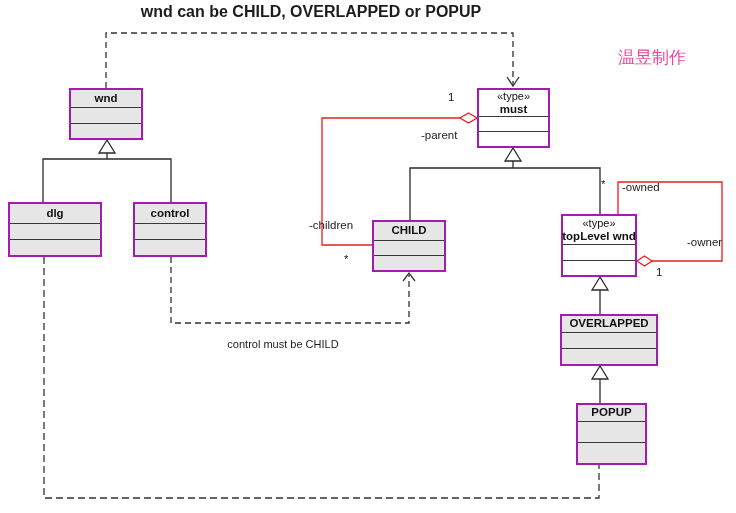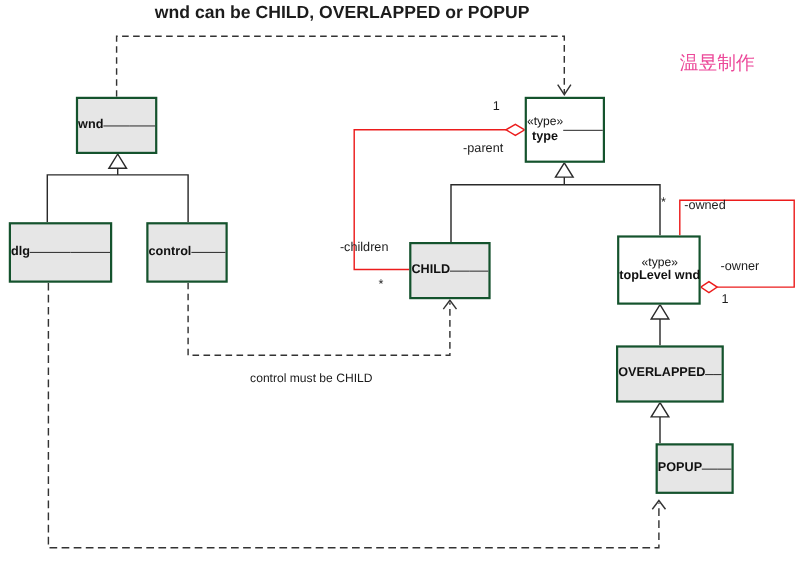--- a/index.html
+++ b/index.html
@@ -9,24 +9,23 @@
     position: relative;
     width: 736px;
     height: 513px;
     background: #ffffff;
     overflow: hidden;
   }
   svg.lines { position: absolute; left: 0; top: 0; width: 736px; height: 513px; }
   .uml-class {
     position: absolute;
     display: flex;
-    flex-direction: row;
-    border: 2px solid #14532d;
+    flex-direction: column;
+    border: 2px solid #a21caf;
     background: #e6e6e6;
-    align-items: center;
   }
   .uml-class.white { background: #ffffff; }
   .uml-class .title {
     flex: 0 0 auto;
     display: flex;
     flex-direction: column;
     align-items: center;
     justify-content: center;
     font-weight: bold;
     font-size: 11.5px;
@@ -133,54 +132,54 @@
 
   <div class="uml-class" style="left:372px; top:220px; width:74px; height:52px">
     <div class="title" style="height:18px">CHILD</div>
     <div class="comp"></div>
     <div class="comp"></div>
   </div>
 
   <div class="uml-class white" style="left:477px; top:88px; width:73px; height:60px">
     <div class="title" style="height:26px">
       <span class="stereo">«type»</span>
-      <span>type</span>
+      <span>must</span>
     </div>
     <div class="comp"></div>
     <div class="comp"></div>
   </div>
 
   <div class="uml-class white" style="left:561px; top:214px; width:76px; height:63px">
     <div class="title" style="height:28px">
       <span class="stereo">«type»</span>
       <span>topLevel wnd</span>
     </div>
     <div class="comp"></div>
     <div class="comp"></div>
   </div>
 
   <div class="uml-class" style="left:560px; top:314px; width:98px; height:52px">
     <div class="title" style="height:16px">OVERLAPPED</div>
     <div class="comp"></div>
     <div class="comp"></div>
   </div>
 
-  <div class="uml-class" style="left:596px; top:403px; width:71px; height:46px">
+  <div class="uml-class" style="left:576px; top:403px; width:71px; height:62px">
     <div class="title" style="height:16px">POPUP</div>
     <div class="comp"></div>
     <div class="comp"></div>
   </div>
 
   <div class="lbl" style="left:448px; top:91px">1</div>
   <div class="lbl" style="left:421px; top:129px">-parent</div>
   <div class="lbl" style="left:309px; top:219px">-children</div>
   <div class="lbl" style="left:344px; top:253px">*</div>
 
   <div class="lbl" style="left:601px; top:178px">*</div>
   <div class="lbl" style="left:622px; top:181px">-owned</div>
-  <div class="lbl" style="left:655px; top:236px">-owner</div>
+  <div class="lbl" style="left:687px; top:236px">-owner</div>
   <div class="lbl" style="left:656px; top:266px">1</div>
 
   <div class="note big" style="left:311px; top:3px">wnd can be CHILD, OVERLAPPED or POPUP</div>
   <div class="note" style="left:283px; top:338px">control must be CHILD</div>
   <div class="credit" style="left:652px; top:46px">温昱制作</div>
 
 </div>
 
 </body></html>

